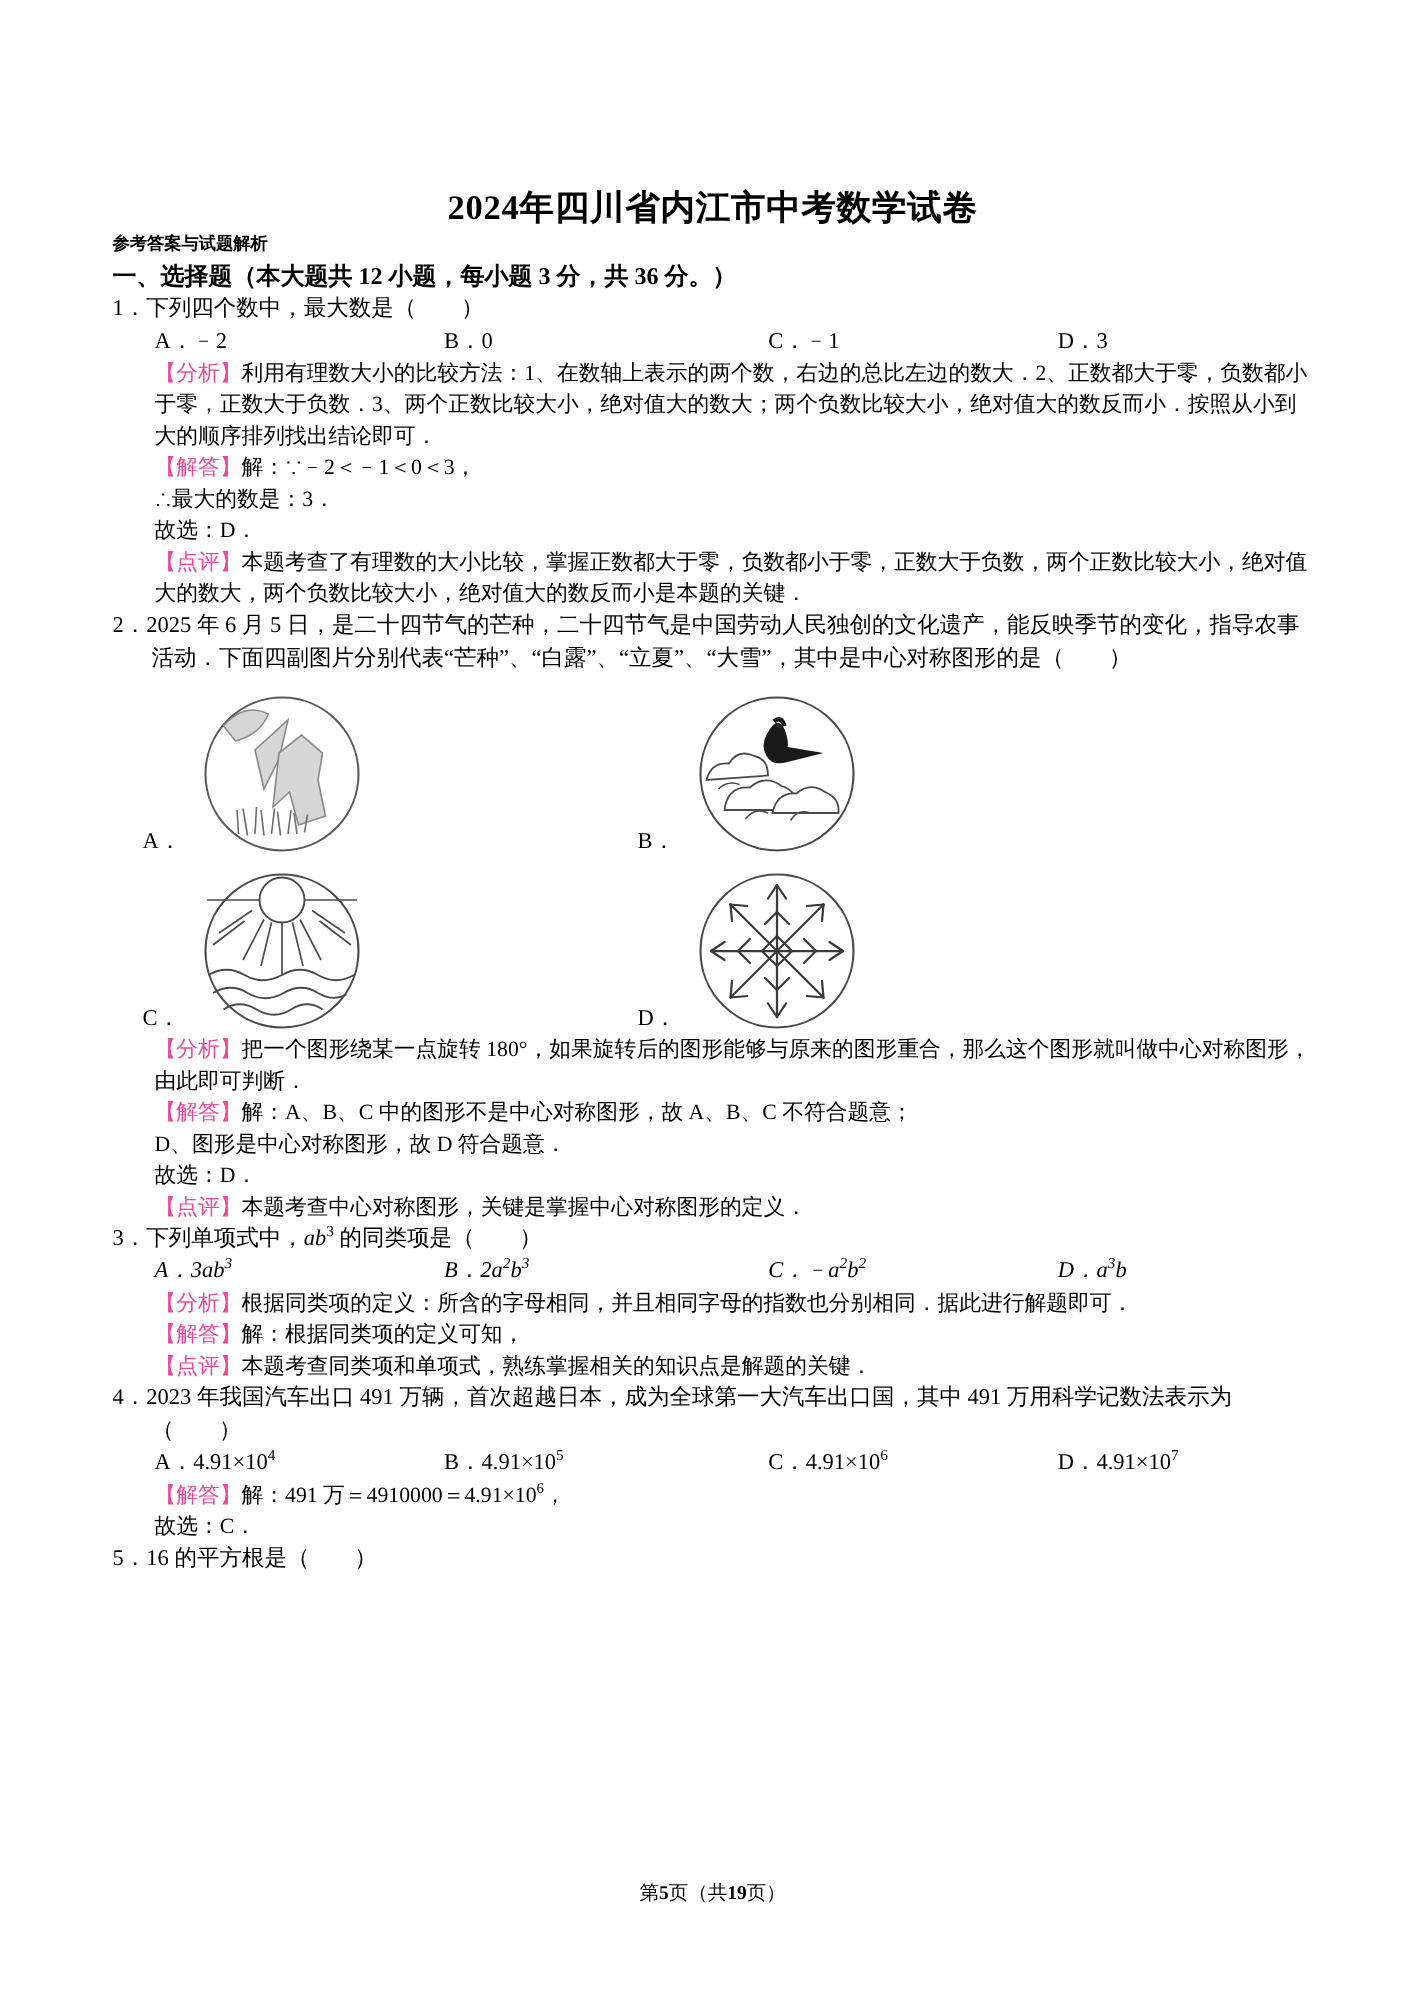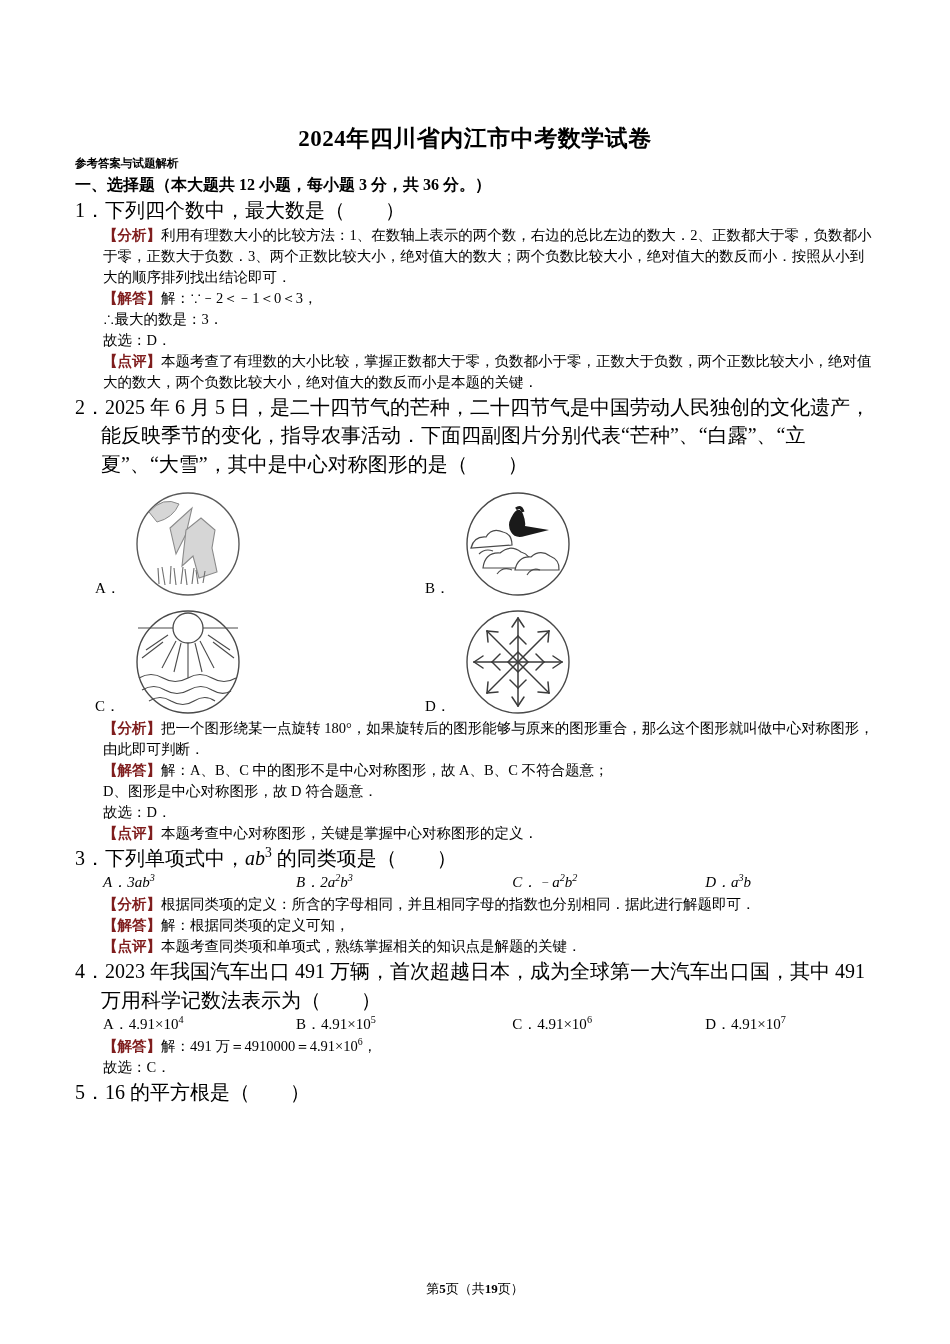--- a/index.html
+++ b/index.html
@@ -48,21 +48,21 @@
     font-size: 16px;
     margin: 0 0 1px 0;
     line-height: 1.35;
   }
 
   
   .question {
     margin: 0;
   }
   .q-stem {
-    font-size: 20px;
+    font-size: 15px;
     line-height: 1.42;
     padding-left: 26px;
     text-indent: -26px;
     margin: 0;
   }
   .opts-row {
     display: flex;
     font-size: 15px;
     line-height: 1.45;
     padding-left: 28px;
@@ -75,22 +75,22 @@
   .opt-w-28 { width: 28%; }
 
   
   .expl {
     font-size: 14.5px;
     line-height: 1.45;
     padding-left: 28px;
     margin: 0;
   }
   .tag {
-    color: #7f1d1d;
-    font-weight: bold;
+    color: #ec4899;
+    font-weight: normal;
     margin-top: 12px;
   }
   .it {
     font-style: italic;
   }
   sup {
     font-size: 0.68em;
     vertical-align: super;
     line-height: 0;
   }
@@ -123,21 +123,21 @@
   }
   .fig-art svg {
     display: block;
   }
 
   
   .footer {
     position: absolute;
     left: 0;
     right: 0;
-    bottom: 45px;
+    bottom: 72px;
     text-align: center;
     font-size: 13px;
     line-height: 1.3;
   }
   .footer-inner {
     display: inline-block;
     padding: 1px 8px;
   }
   .footer b { font-weight: bold; }
 </style>
@@ -146,20 +146,26 @@
 
 <div class="page">
   <div class="content">
 
     <div class="doc-title">2024年四川省内江市中考数学试卷</div>
     <div class="doc-subtitle">参考答案与试题解析</div>
     <div class="section-title">一、选择题（本大题共 12 小题，每小题 3 分，共 36 分。）</div>
 
     <div class="question">
       <div class="q-stem"><span>1．</span><span>下列四个数中，最大数是（　　）</span></div>
+      <div class="opts-row">
+        <div class="opt opt-w-25">A．﹣2</div>
+        <div class="opt opt-w-28">B．0</div>
+        <div class="opt opt-w-25">C．﹣1</div>
+        <div class="opt">D．3</div>
+      </div>
       <div class="expl"><span class="tag">【分析】</span><span>利用有理数大小的比较方法：1、在数轴上表示的两个数，右边的总比左边的数大．2、正数都大于零，负数都小于零，正数大于负数．3、两个正数比较大小，绝对值大的数大；两个负数比较大小，绝对值大的数反而小．按照从小到大的顺序排列找出结论即可．</span></div>
       <div class="expl"><span class="tag">【解答】</span><span>解：∵﹣2＜﹣1＜0＜3，</span></div>
       <div class="expl">∴最大的数是：3．</div>
       <div class="expl">故选：D．</div>
       <div class="expl"><span class="tag">【点评】</span><span>本题考查了有理数的大小比较，掌握正数都大于零，负数都小于零，正数大于负数，两个正数比较大小，绝对值大的数大，两个负数比较大小，绝对值大的数反而小是本题的关键．</span></div>
     </div>
 
     <div class="question">
       <div class="q-stem"><span>2．</span><span>2025 年 6 月 5 日，是二十四节气的芒种，二十四节气是中国劳动人民独创的文化遗产，能反映季节的变化，指导农事活动．下面四副图片分别代表“芒种”、“白露”、“立夏”、“大雪”，其中是中心对称图形的是（　　）</span></div>
 

